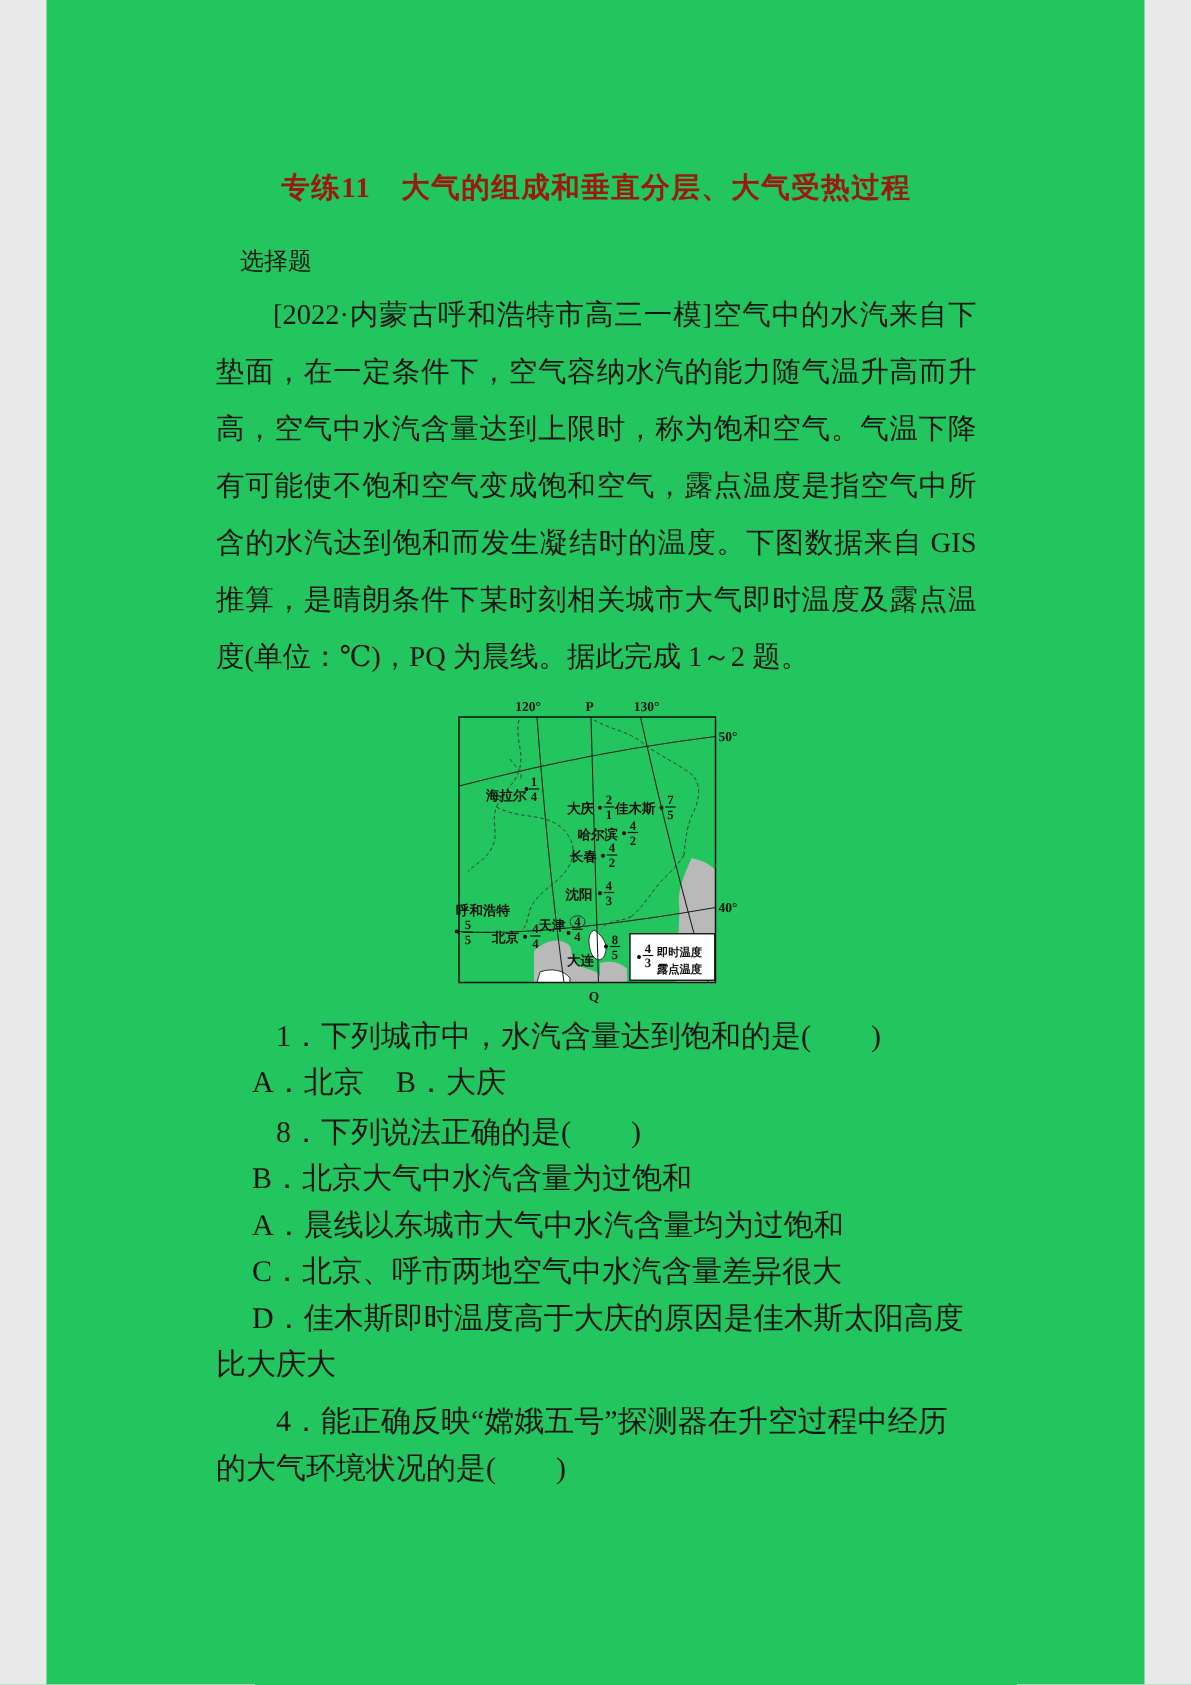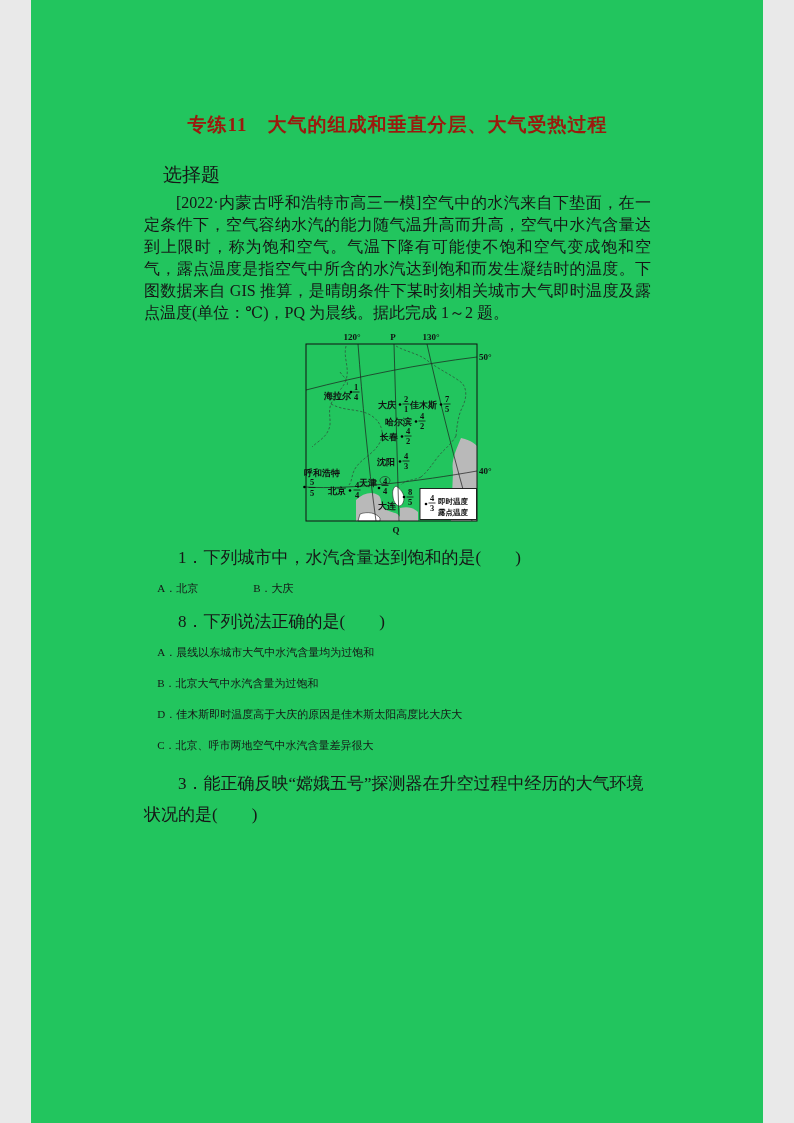--- a/index.html
+++ b/index.html
@@ -5,26 +5,26 @@
   html,body{margin:0;padding:0;background:#e9e9e9;}
   .page{
     width:732px;height:1123px;background:#22c55e;margin:0 auto;position:relative;
     font-family:"Liberation Serif","DejaVu Serif",serif;color:#161616;overflow:hidden;
   }
   .doc{padding:112px 112px 0 113px;}
   .title{
     margin:0 0 24px 0;text-align:center;font-size:19px;font-weight:bold;
     color:#9b1a0e;letter-spacing:1px;
   }
-  .section-label{margin:0 0 4px 0;font-size:19px;text-indent:1em;line-height:26px;}
-  .para{margin:0;font-size:16px;line-height:22px;text-align:justify;text-indent:2em;}
+  .section-label{margin:0 0 4px 0;font-size:16px;text-indent:1em;line-height:26px;}
+  .para{margin:0;font-size:19px;line-height:38px;text-align:justify;text-indent:2em;}
   .figure{width:196px;margin:4px auto 0 auto;}
   .figure svg{display:block;}
-  .stem{margin:2px 0 0 0;font-size:17px;line-height:31px;text-indent:2em;}
-  .opt-row{margin:0;font-size:11px;line-height:31px;text-indent:1.2em;}
+  .stem{margin:2px 0 0 0;font-size:20px;line-height:31px;text-indent:2em;}
+  .opt-row{margin:0;font-size:20px;line-height:31px;text-indent:1.2em;}
   .opt-pair{display:inline-block;min-width:96px;text-indent:0;}
   
   .m-label{font:600 9px "Liberation Serif","DejaVu Serif",serif;fill:#111;}
   .m-num{font:600 8.5px "Liberation Serif","DejaVu Serif",serif;fill:#111;text-anchor:middle;}
   .m-axis{font:600 9px "Liberation Serif","DejaVu Serif",serif;fill:#111;}
   .m-axis-mid{font:600 9px "Liberation Serif","DejaVu Serif",serif;fill:#111;text-anchor:middle;}
   .m-legend{font:600 7.5px "Liberation Serif","DejaVu Serif",serif;fill:#111;}
   .grid{stroke:#1c1c1c;stroke-width:0.7;fill:none;}
   .dash{stroke:#333;stroke-width:0.6;fill:none;stroke-dasharray:2.5 1.8;}
   .sea{fill:#b9b9b9;stroke:none;}
@@ -155,22 +155,22 @@
           <text class="m-legend" x="138" y="175.5">即时温度</text>
           <text class="m-legend" x="138" y="186.5">露点温度</text>
         </g>
       </svg>
     </div>
 
     <p class="stem">1．下列城市中，水汽含量达到饱和的是(　　)</p>
     <p class="opt-row"><span class="opt-pair">A．北京</span><span>B．大庆</span></p>
 
     <p class="stem">8．下列说法正确的是(　　)</p>
+    <p class="opt-row">B．北京大气中水汽含量为过饱和</p>
     <p class="opt-row">A．晨线以东城市大气中水汽含量均为过饱和</p>
-    <p class="opt-row">B．北京大气中水汽含量为过饱和</p>
+    <p class="opt-row">C．北京、呼市两地空气中水汽含量差异很大</p>
     <p class="opt-row">D．佳木斯即时温度高于大庆的原因是佳木斯太阳高度比大庆大</p>
-    <p class="opt-row">C．北京、呼市两地空气中水汽含量差异很大</p>
 
 
-    <p class="stem" style="margin-top:7px;">3．能正确反映“嫦娥五号”探测器在升空过程中经历的大气环境状况的是(　　)</p>
+    <p class="stem" style="margin-top:7px;">4．能正确反映“嫦娥五号”探测器在升空过程中经历的大气环境状况的是(　　)</p>
 
   </div>
 </div>
 
 </body></html>

